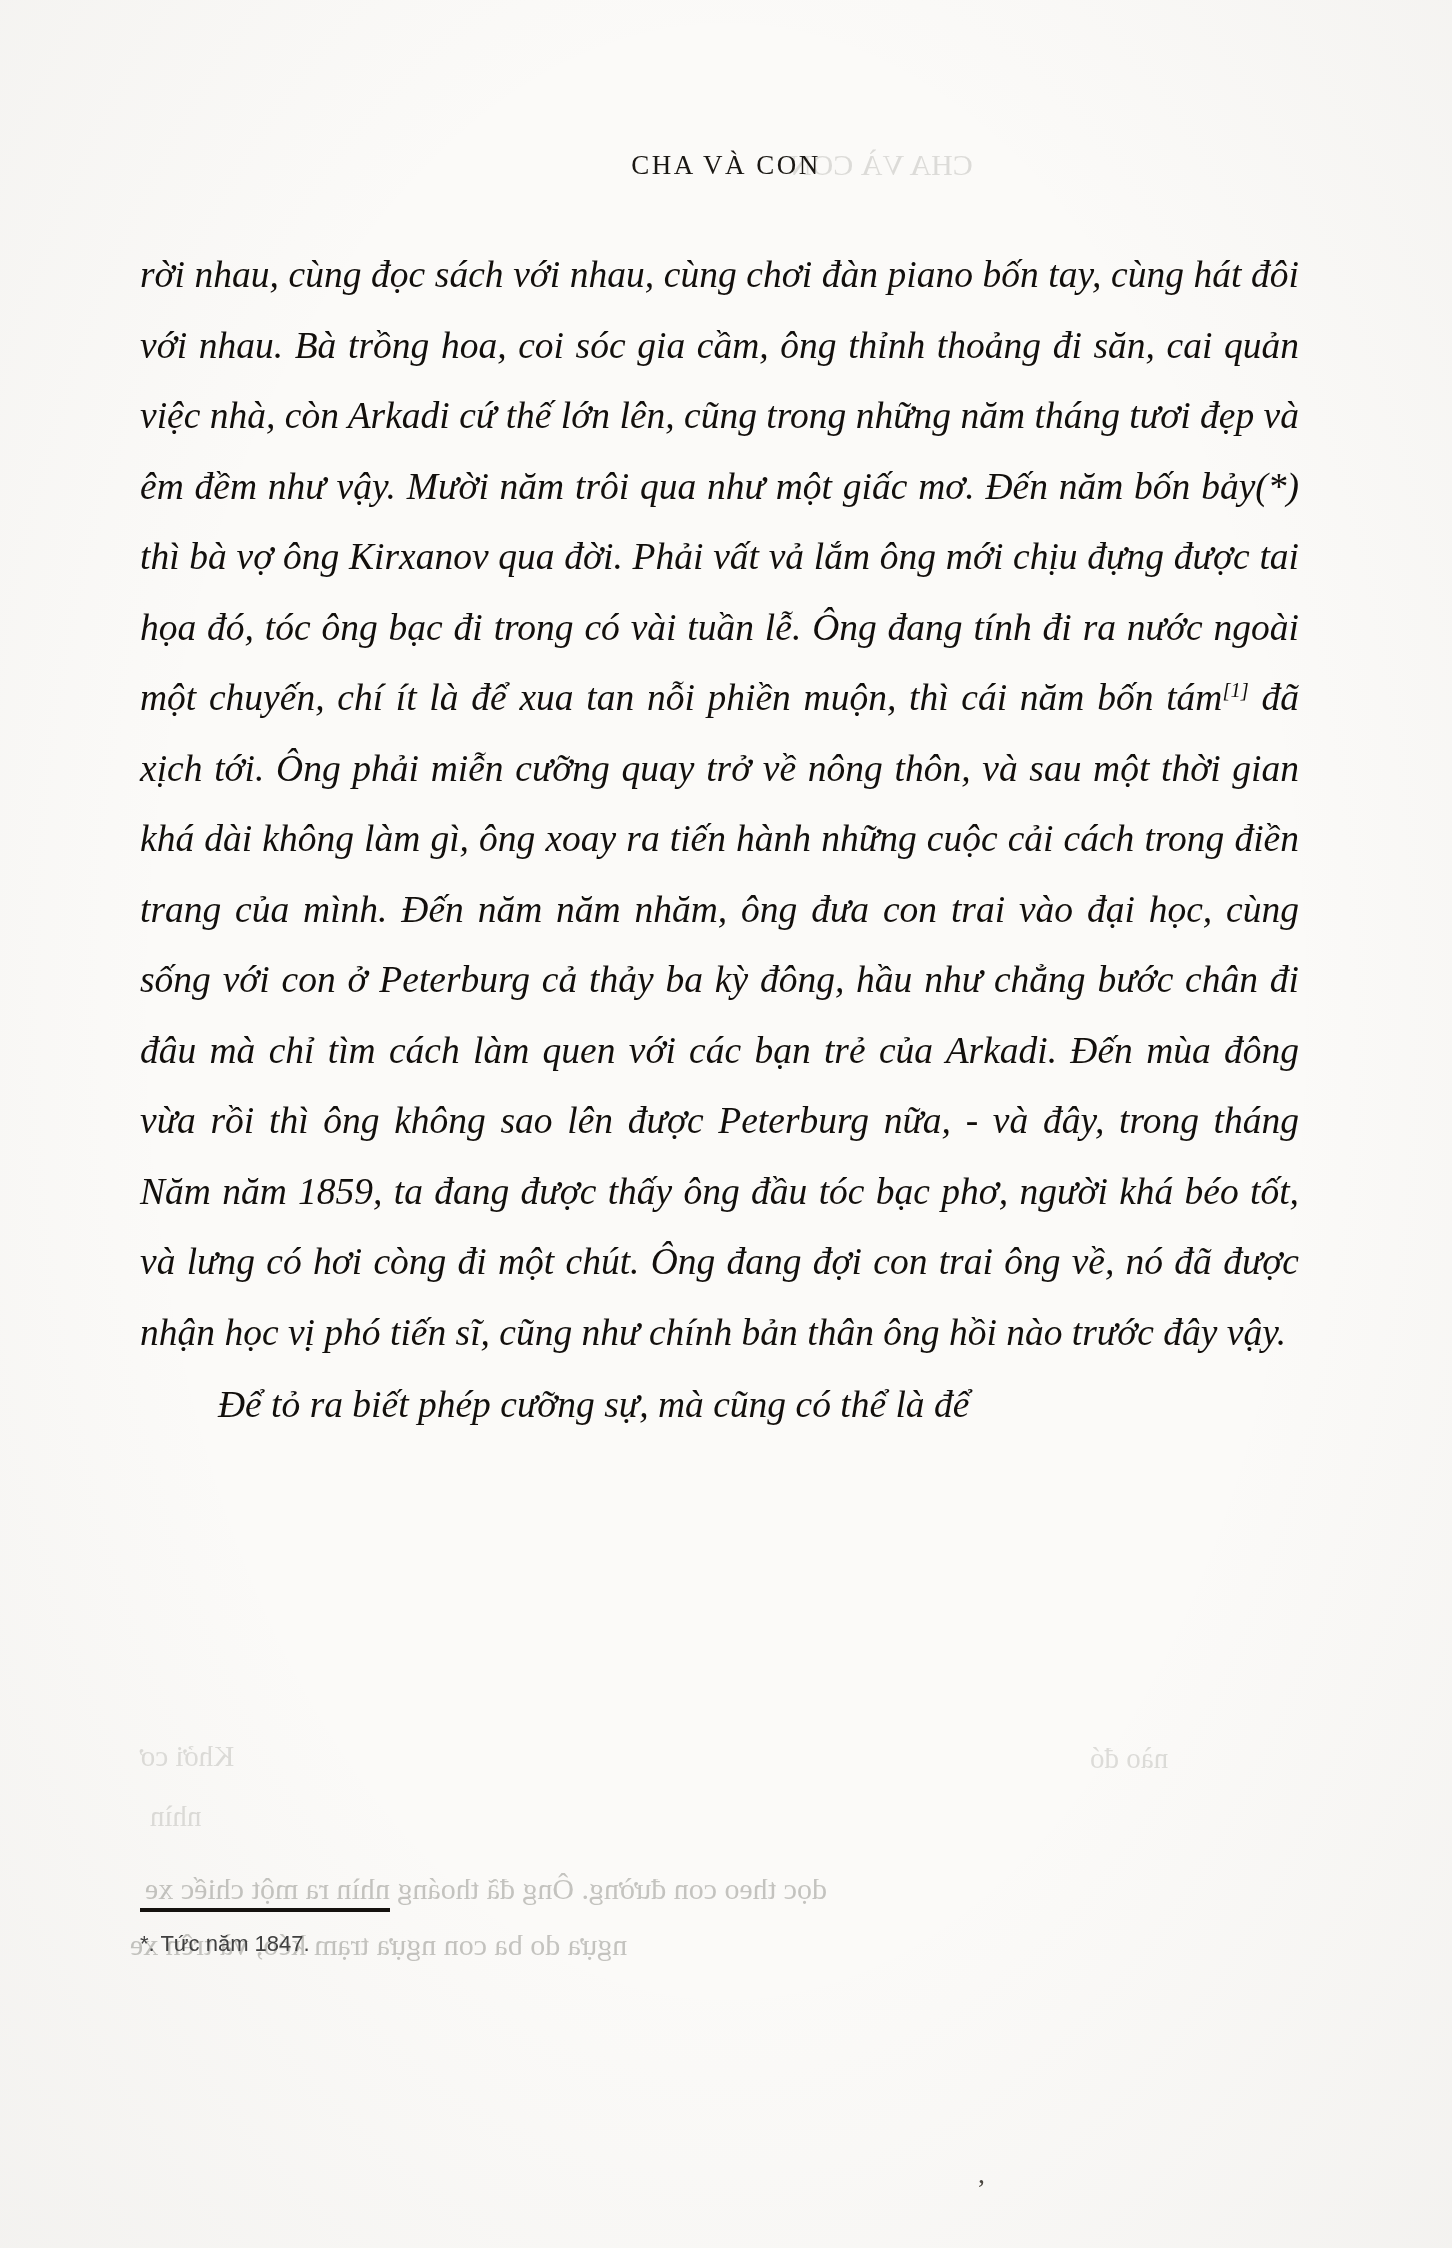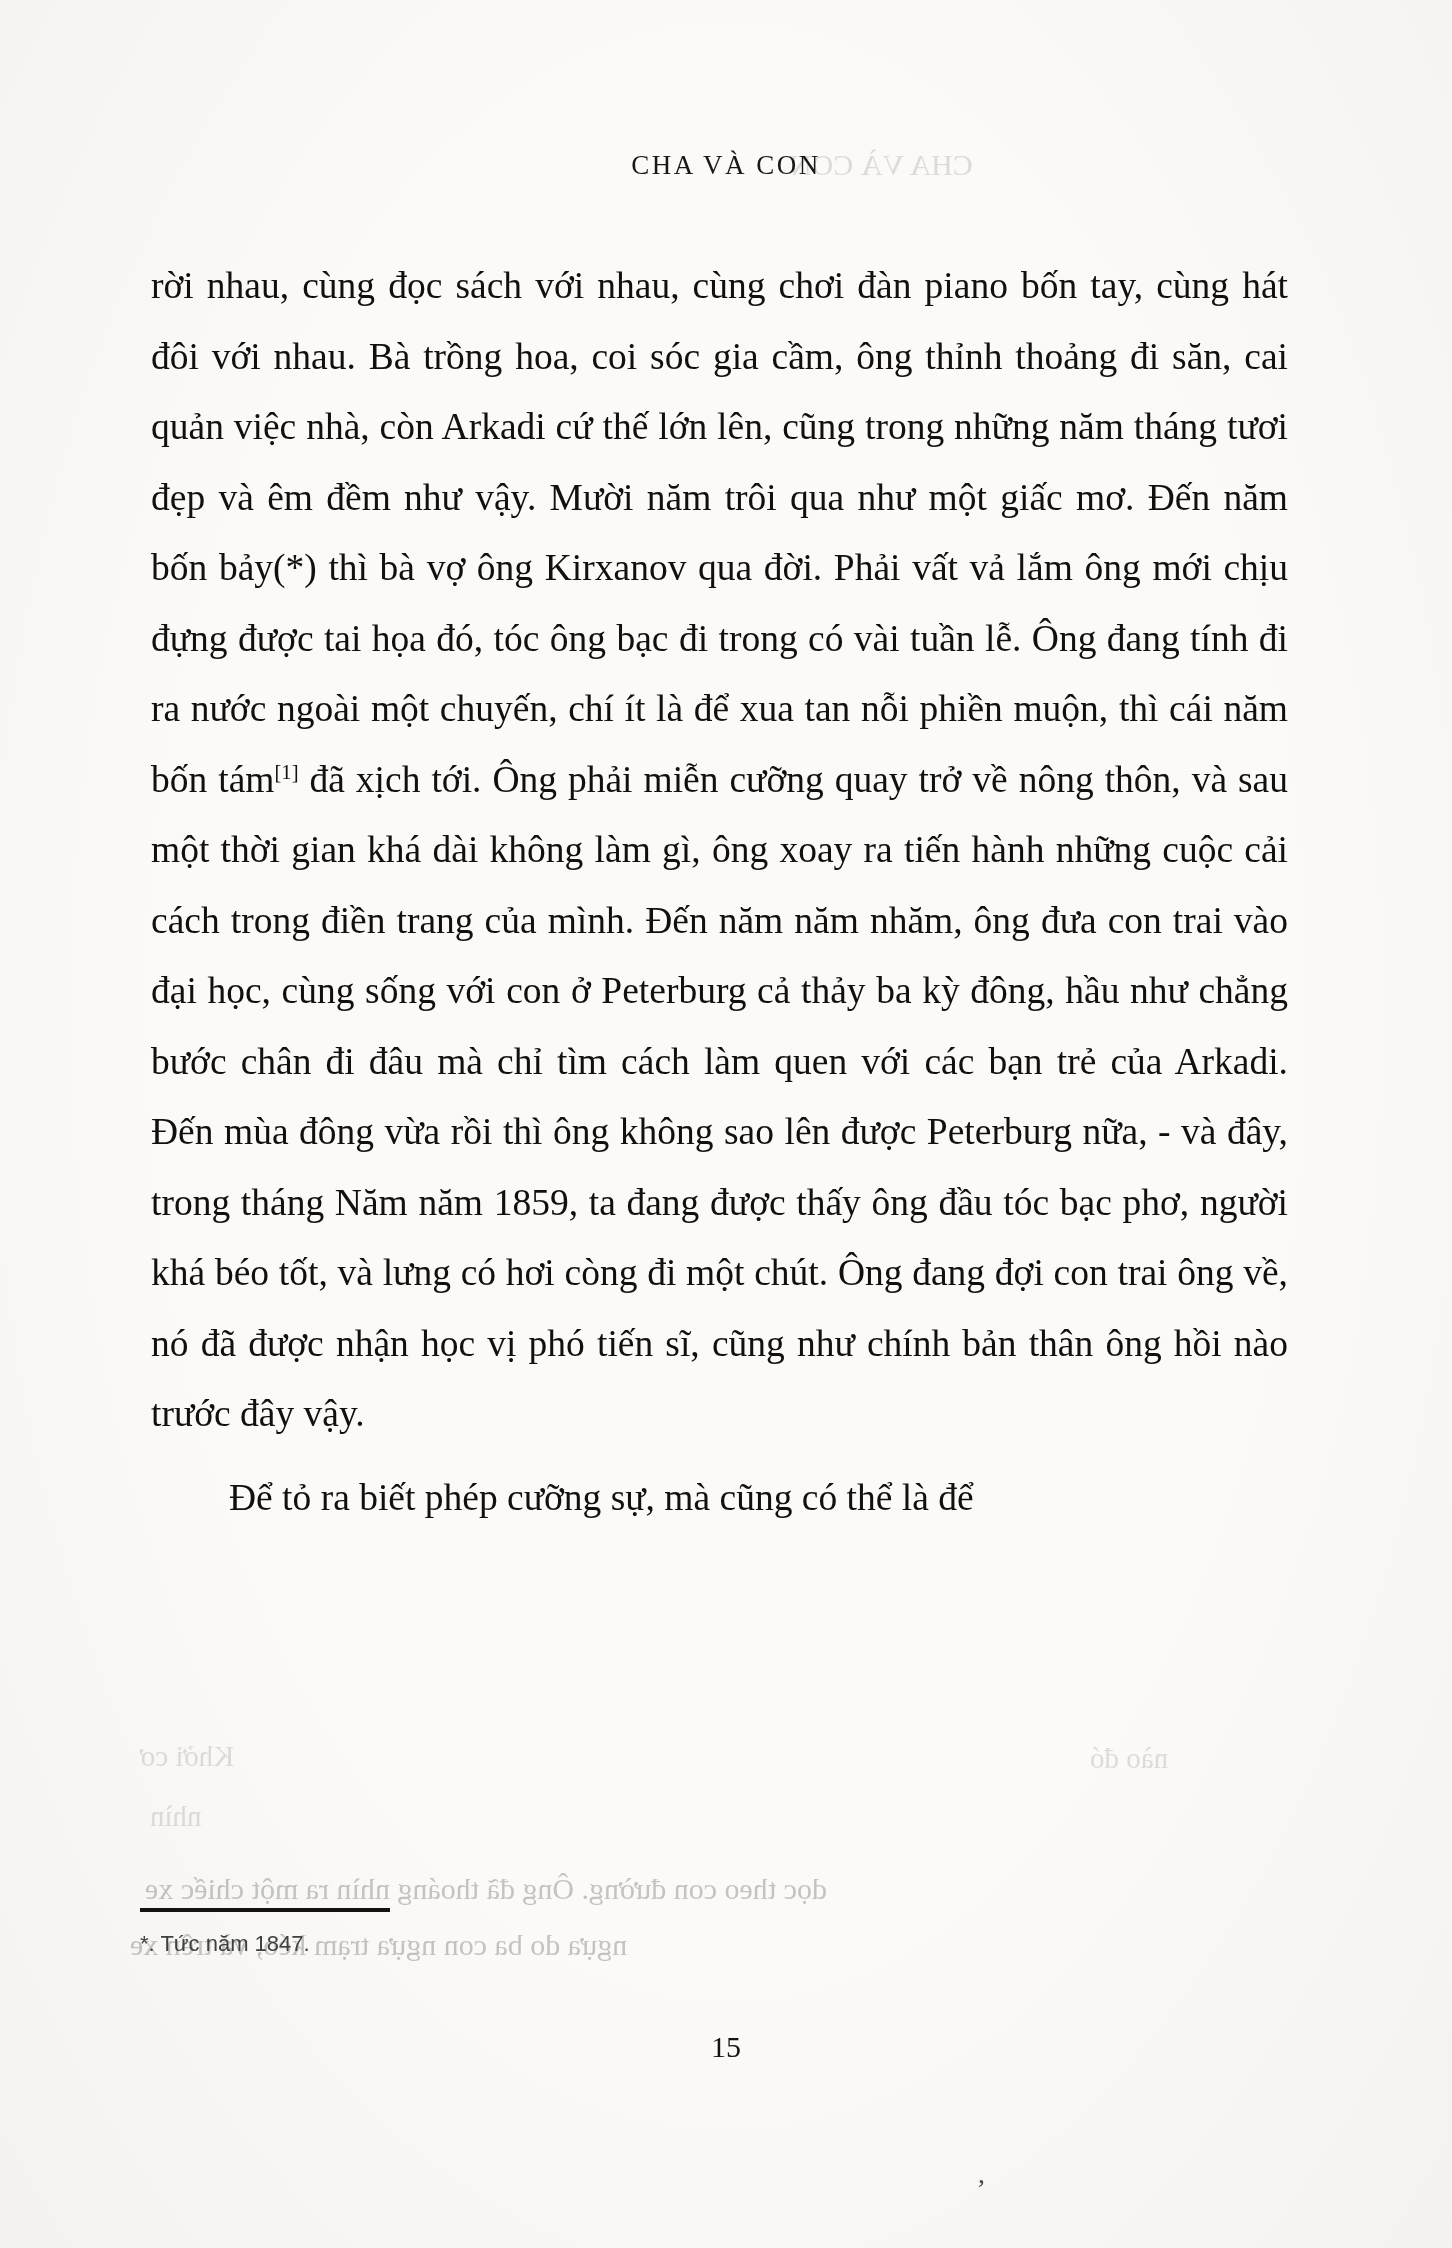--- a/index.html
+++ b/index.html
@@ -61,21 +61,22 @@
     top: 238px;
     left: 138px;
     width: 1163px;
     font-size: 37.5px;
     line-height: 70.5px;
     text-align: justify;
     text-justify: inter-word;
     color: #120f0c;
   }
   .body-text p {
-    margin: 13px;
+    margin: 2px;
+    font-style: italic;
   }
   .body-text p.indent {
     text-indent: 78px;
   }
   sup {
     font-size: 0.55em;
     vertical-align: super;
     line-height: 0;
   }
   .footnote-rule {
@@ -131,17 +132,16 @@
   <div class="bleed-through bt3">nhìn</div>
   <div class="bleed-through bt6">nào đó</div>
 
   <div class="footnote-rule"></div>
 
   <div class="bleed-through bt4">dọc theo con đường. Ông đã thoáng nhìn ra một chiếc xe</div>
   <div class="bleed-through bt5">ngựa do ba con ngựa trạm kéo, và trên xe</div>
 
   <div class="footnote">*. Tức năm 1847.</div>
 
-  <div class="page-number">15</div>
 
   <div class="stray-mark">,</div>
 
 </div>
 
 </body></html>

